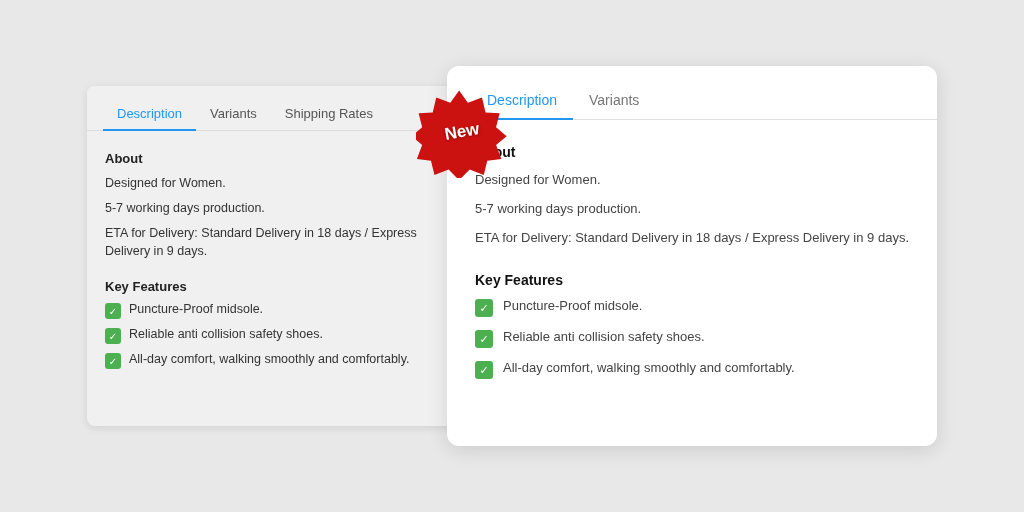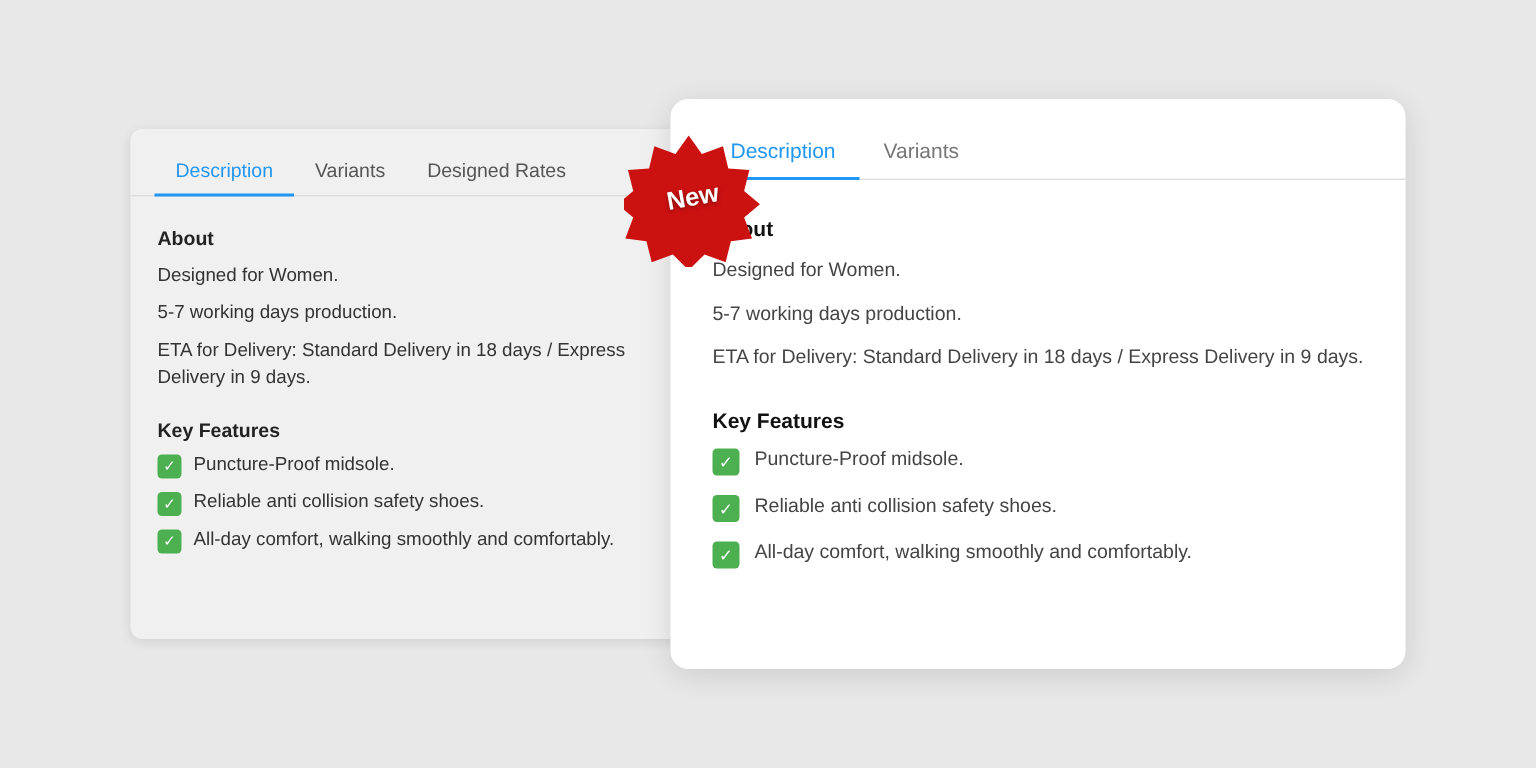--- a/index.html
+++ b/index.html
@@ -193,21 +193,21 @@
 
   <div class="left-card">
     <div class="tabs">
       <div class="tab active">
         <span>Description</span>
       </div>
       <div class="tab">
         <span>Variants</span>
       </div>
       <div class="tab">
-        <span>Designed Rates</span>
+        <span>Shipping Rates</span>
       </div>
     </div>
     <div class="card-body">
       <div class="section-gap">
         <div class="section-title">About</div>
         <div class="section-text">Designed for Women.</div>
         <div class="section-text">5-7 working days production.</div>
         <div class="section-text">ETA for Delivery: Standard Delivery in 18 days / Express Delivery in 9 days.</div>
       </div>
       <div>

